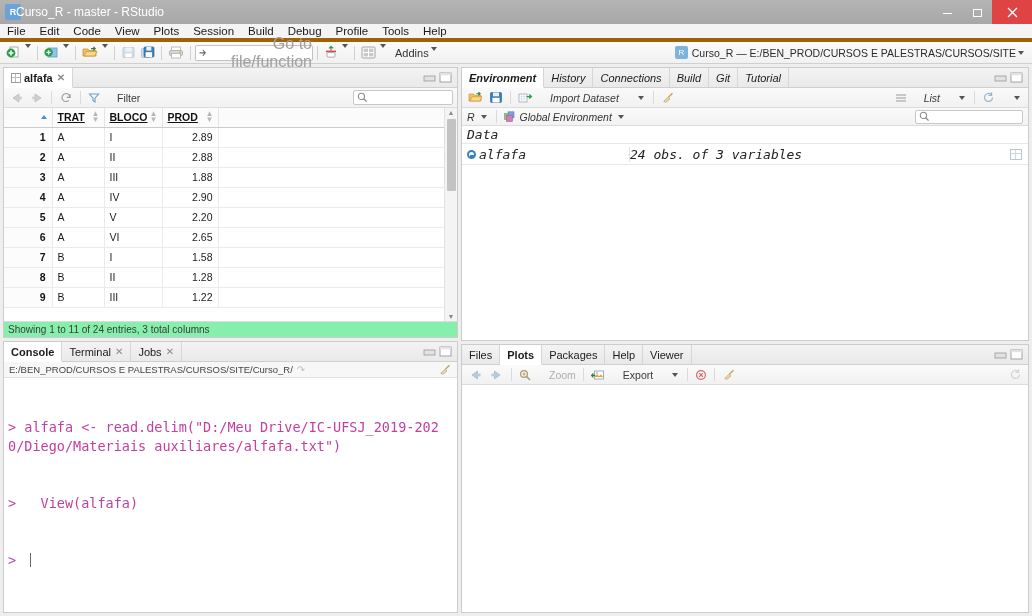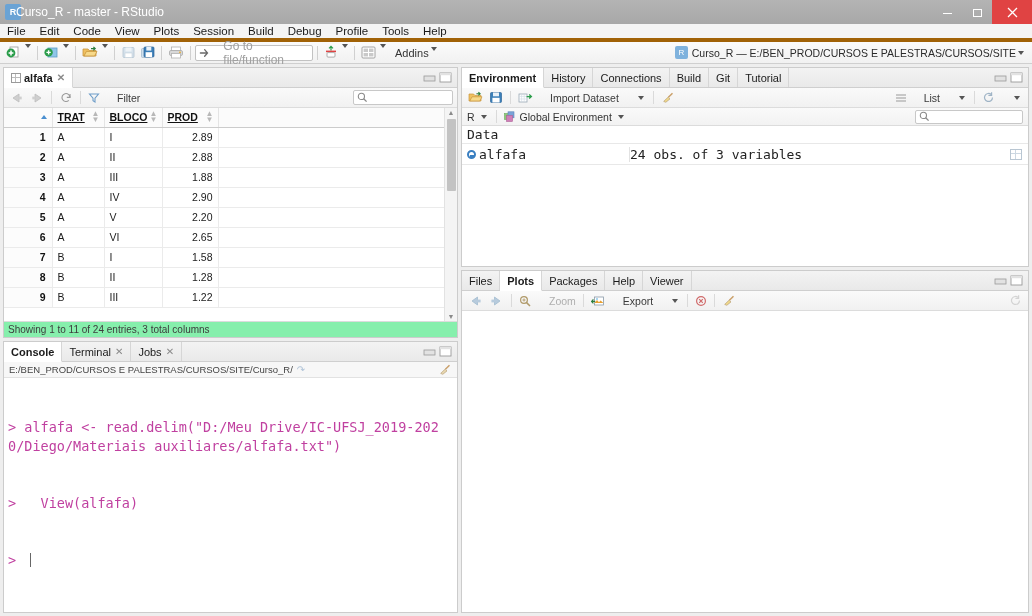--- a/index.html
+++ b/index.html
@@ -73,21 +73,21 @@
     border-left: 3px solid transparent;
     border-right: 3px solid transparent;
     border-top: 4px solid #555;
   }
   .gotofile {
     display: flex; align-items: center;
     width: 118px; height: 16px;
     border: 1px solid #c2c2c2; background: #fff;
     border-radius: 2px; padding-left: 2px;
   }
-  .gotofile .ph { font-size: 12px; color: #a0a0a0; margin-left: 13px; }
+  .gotofile .ph { font-size: 16px; color: #a0a0a0; margin-left: 13px; text-align: right; }
   .addins-label { font-size: 11px; color: #333; margin-left: 3px; }
   .project-box {
     margin-left: auto; display: flex; align-items: center;
     font-size: 10.5px; color: #2b2b2b; padding-right: 2px;
   }
   .project-icon {
     width: 13px; height: 13px; margin-right: 4px;
     background: #7fb2dd; border-radius: 2px; color:#fff;
     font-size: 8px; display:flex; align-items:center; justify-content:center;
   }
@@ -101,21 +101,21 @@
   .col-left  { width: 455px; }
   .col-right { flex: 1; }
   .pane {
     background: #ffffff;
     border: 1px solid #cccccc;
     display: flex; flex-direction: column;
     min-height: 0; overflow: hidden;
   }
   .pane-src   { height: 271px; }
   .pane-cons  { flex: 1; }
-  .pane-env   { height: 200px; }
+  .pane-env   { height: 274px; font-style: italic; }
   .pane-files { flex: 1; }
 
   
   .tabstrip {
     height: 20px; min-height: 20px;
     background: linear-gradient(to bottom,#f3f3f3,#e9e9e9);
     border-bottom: 1px solid #cfcfcf;
     display: flex; align-items: stretch; position: relative;
   }
   .tab {

